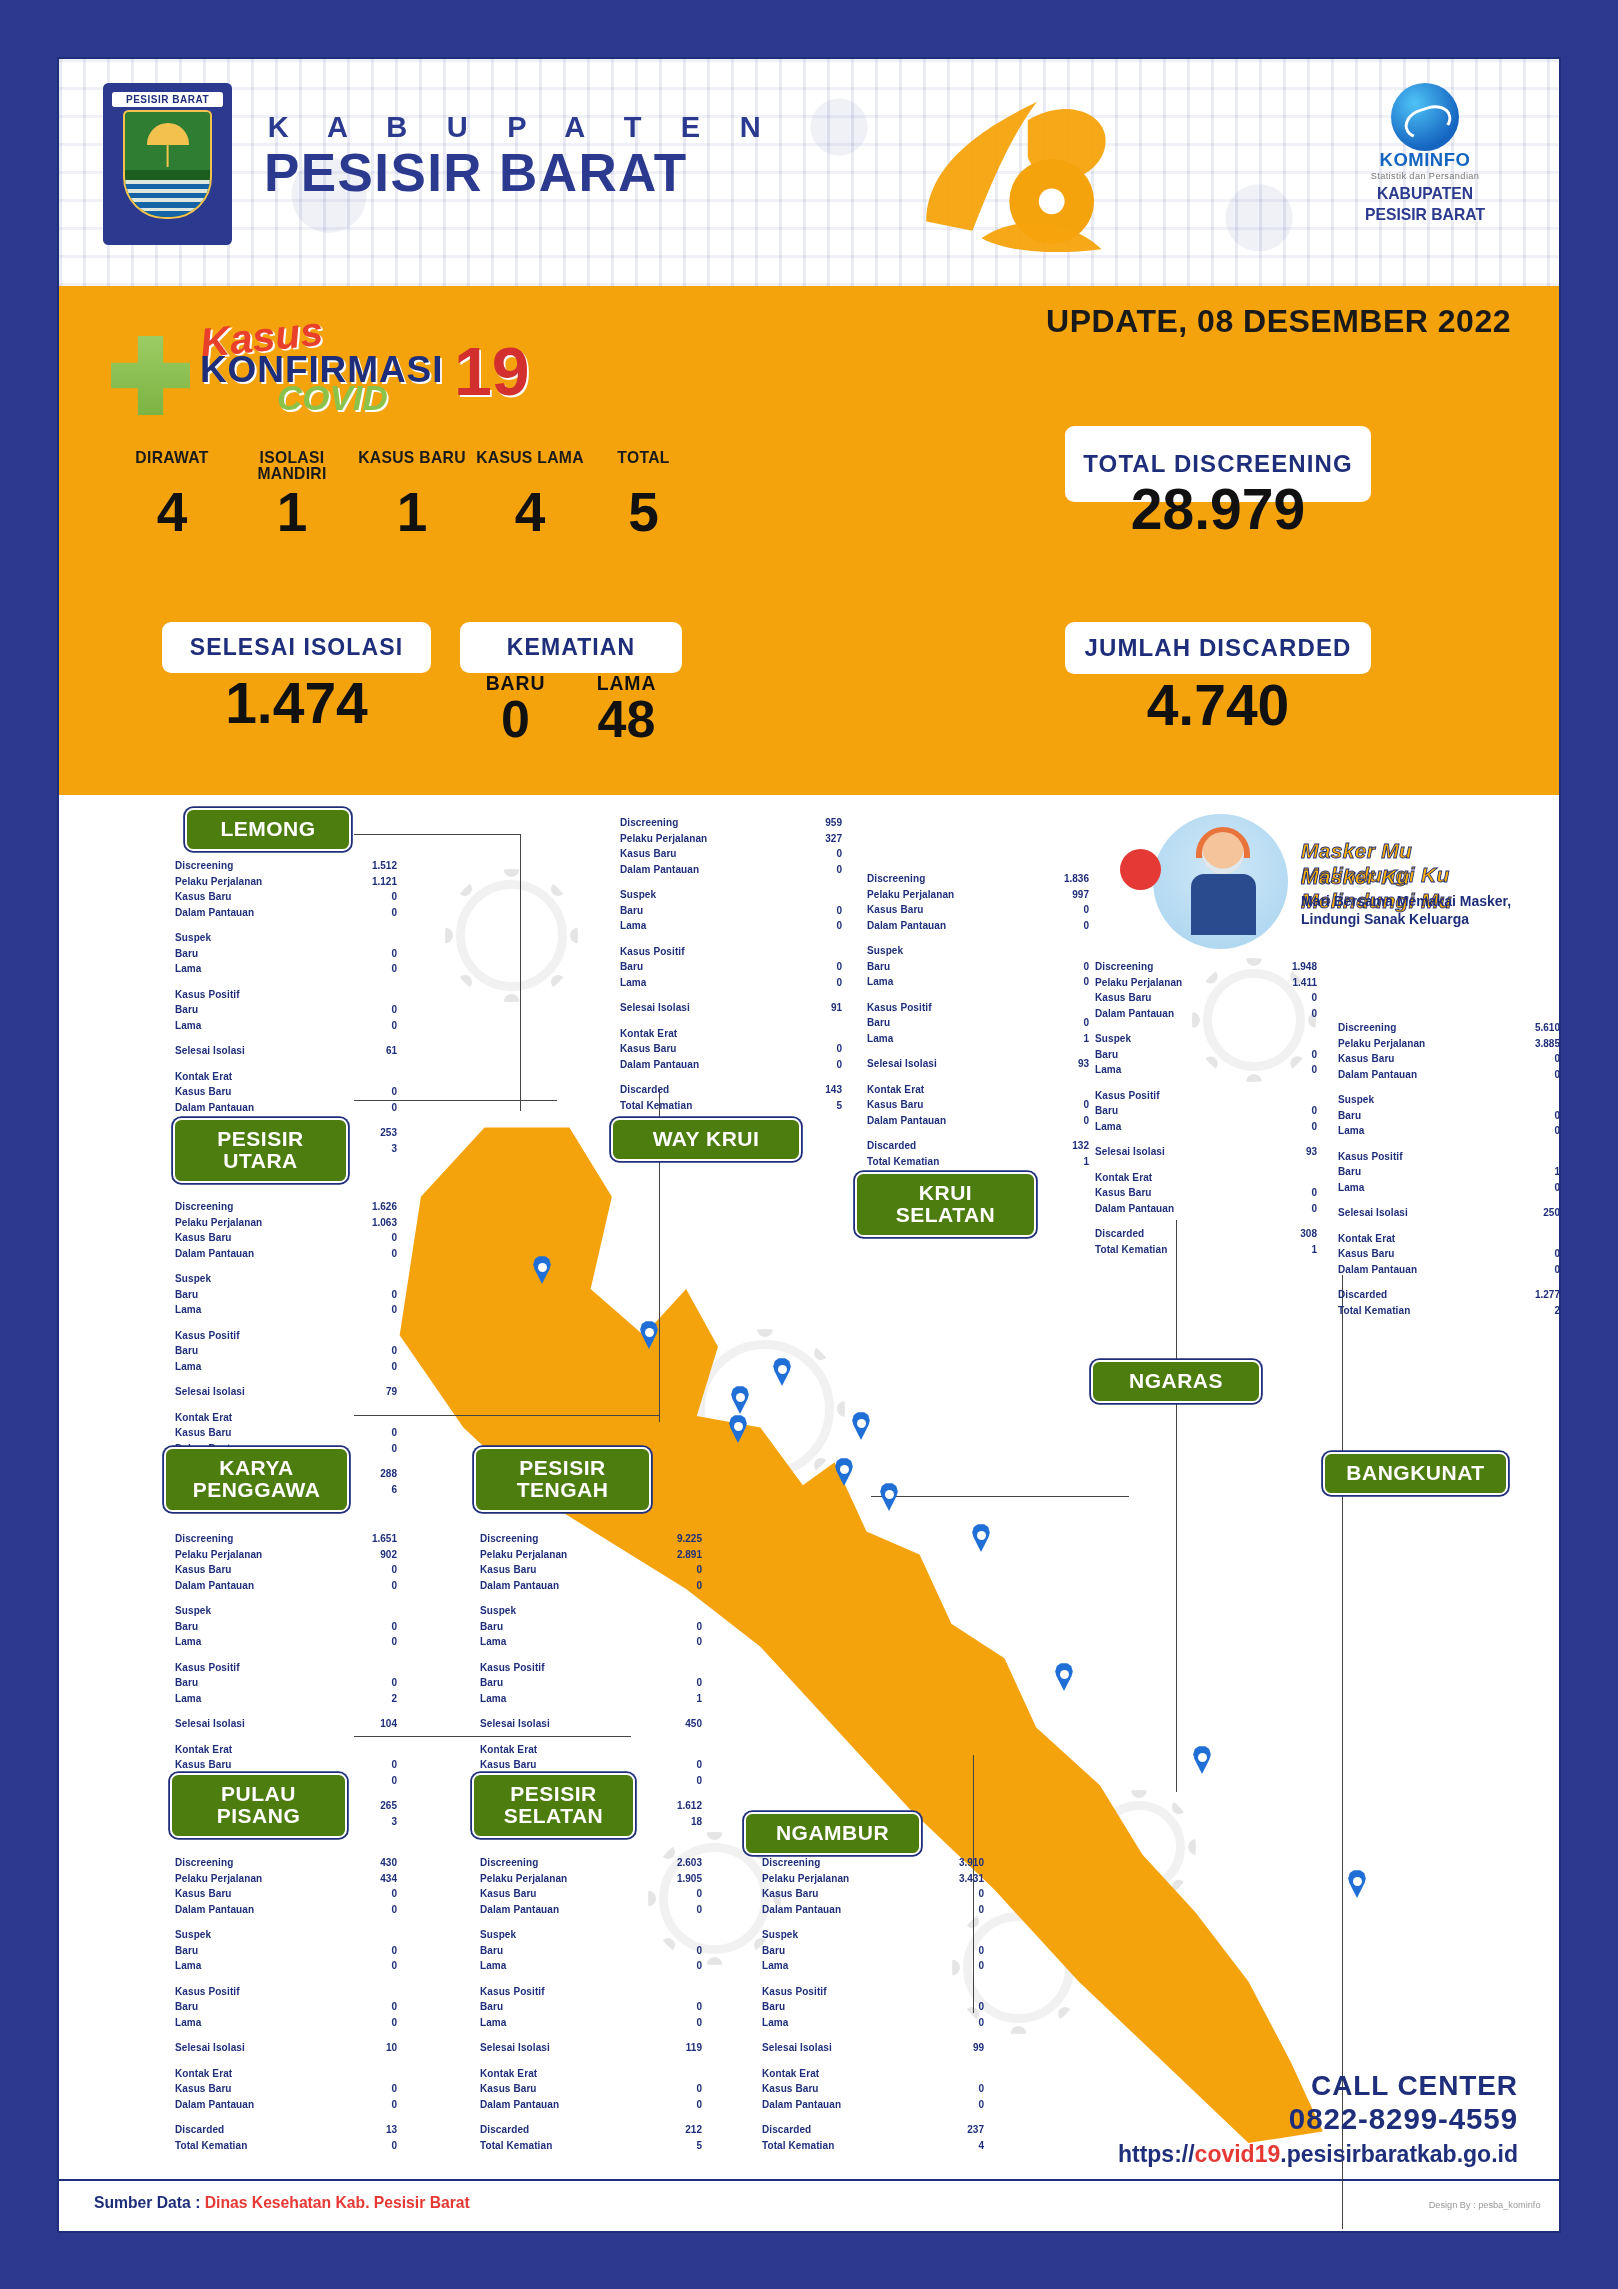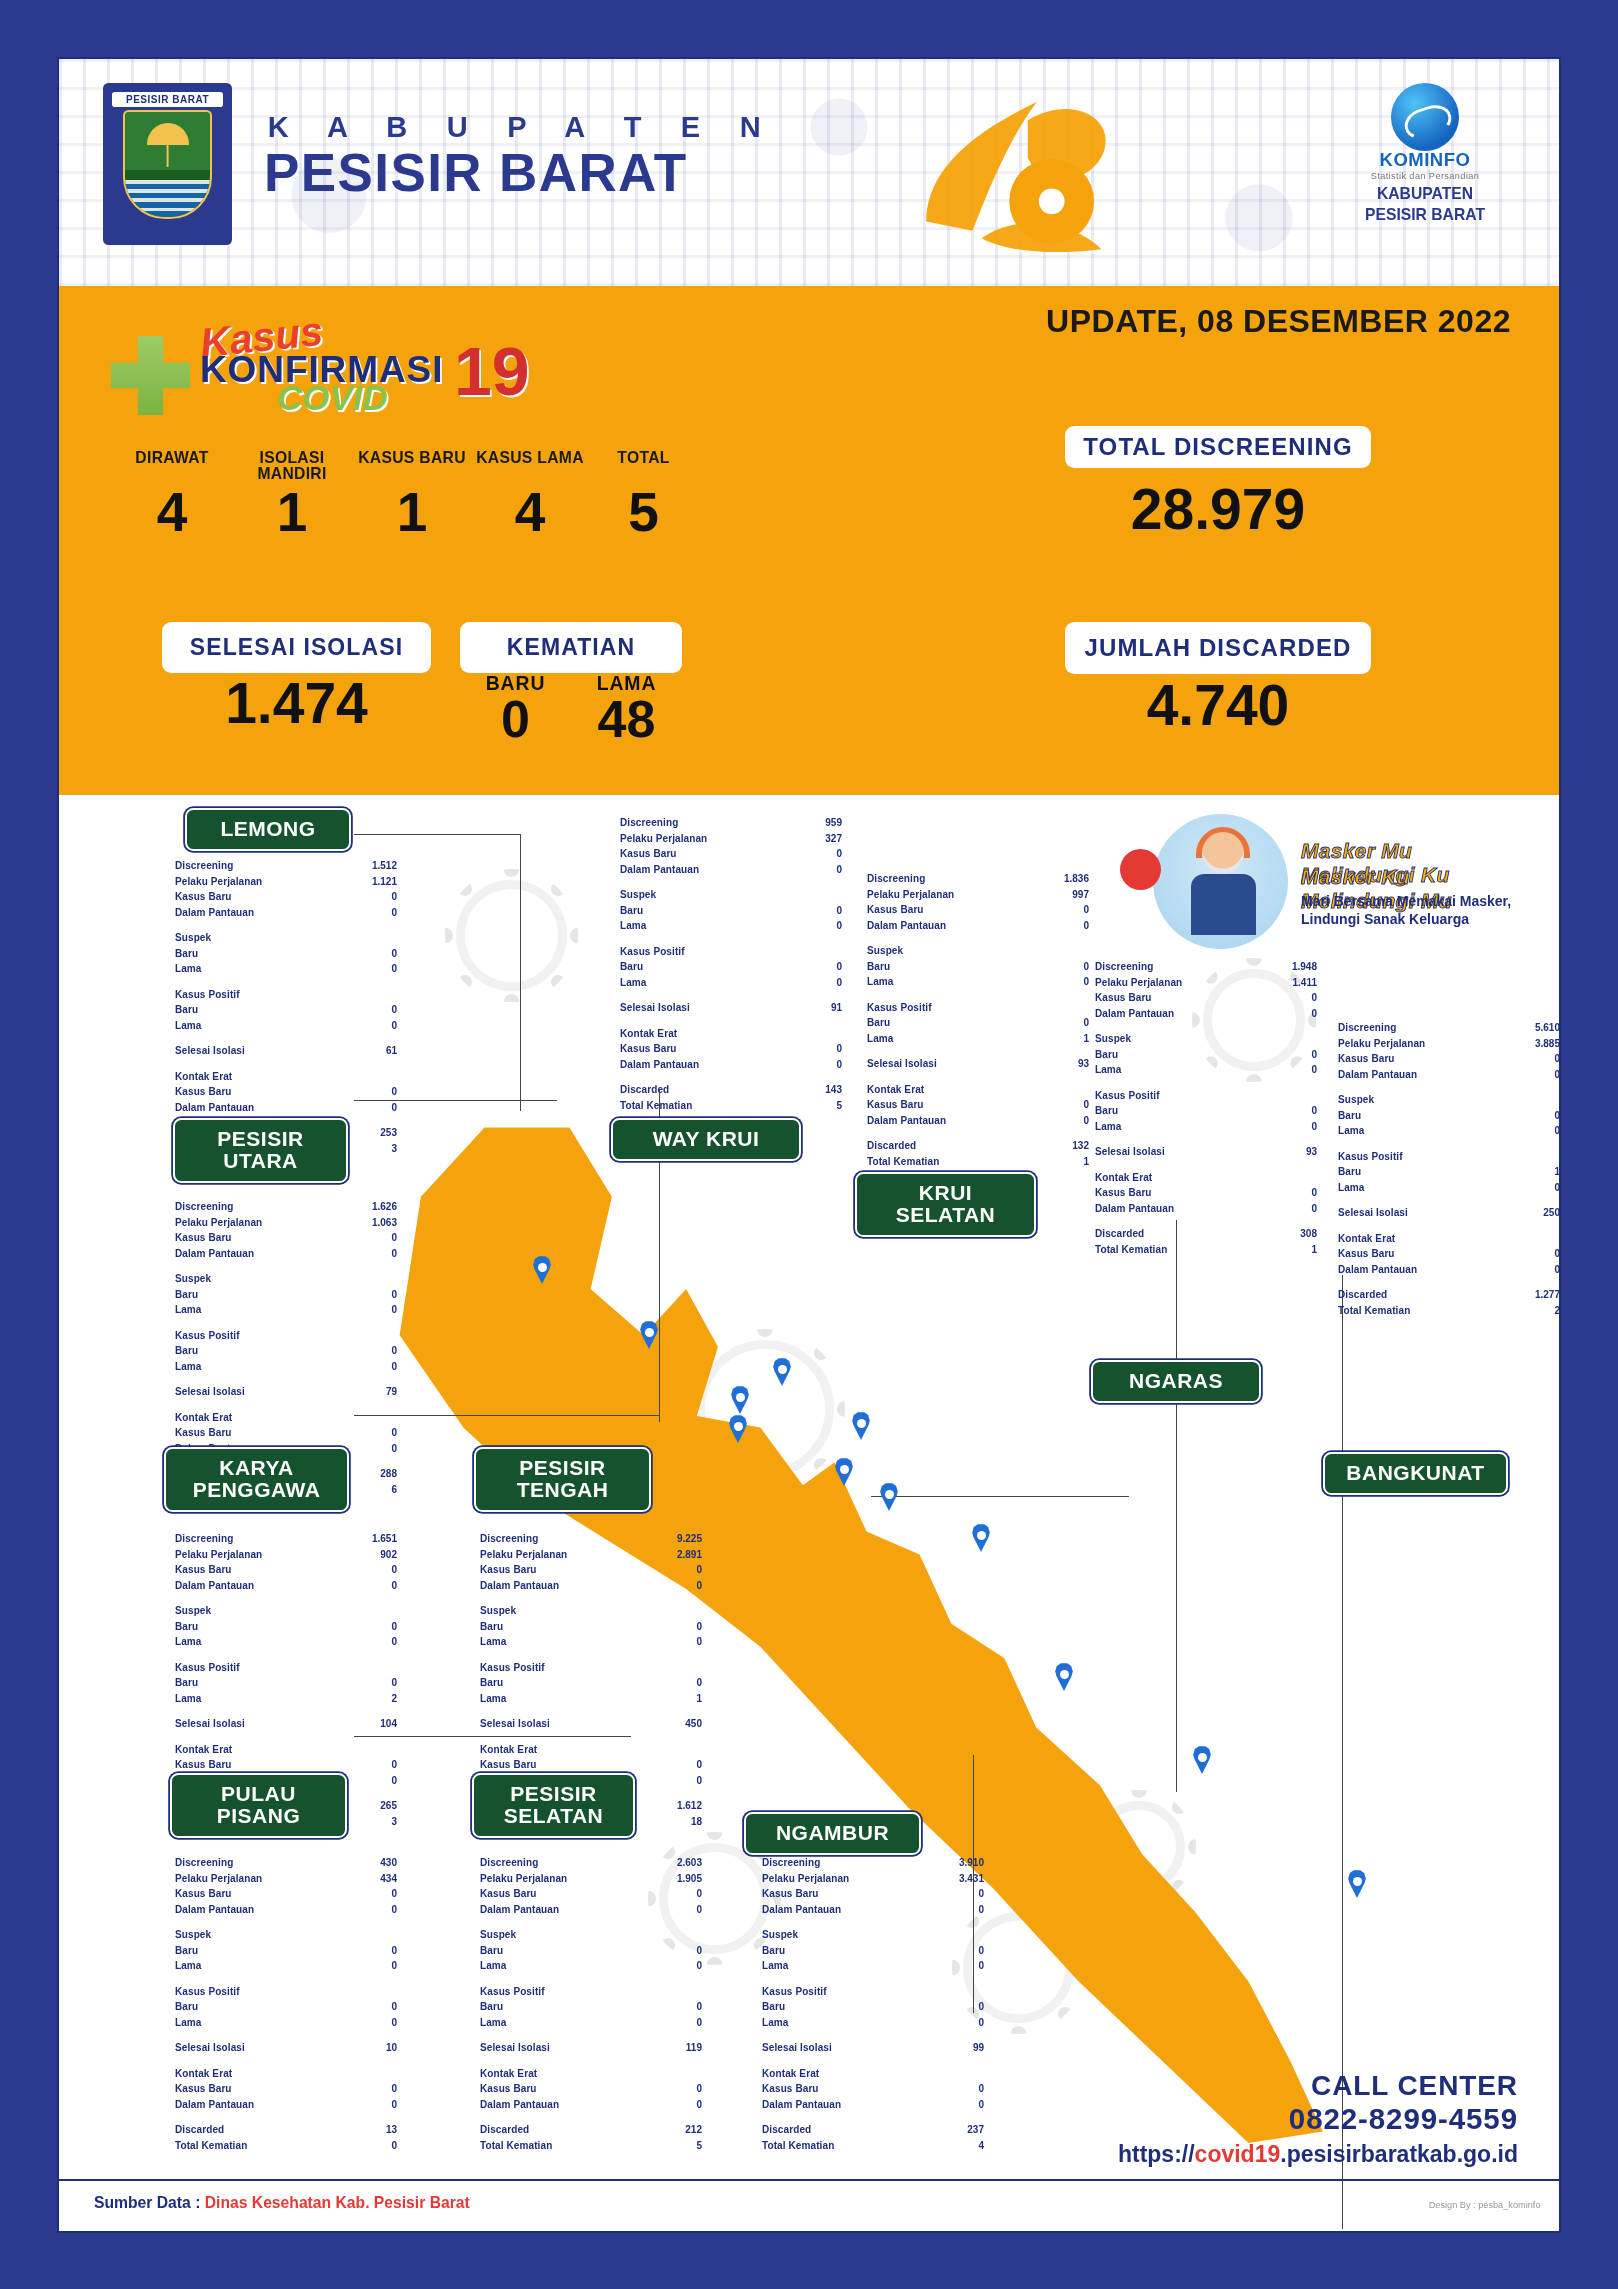--- a/index.html
+++ b/index.html
@@ -171,21 +171,21 @@
   }
   .selesai-pill { position: absolute; left: 103px; top: 336px; width: 269px; padding: 12px 0; font-size: 23px; }
   .selesai-val { position: absolute; left: 103px; top: 384px; width: 269px; text-align: center; font-size: 57px; font-weight: bold; color: #111; }
   .kematian-pill { position: absolute; left: 401px; top: 336px; width: 222px; padding: 12px 0; font-size: 23px; }
   .kematian-grid {
     position: absolute; left: 401px; top: 386px; width: 222px;
     display: flex; justify-content: space-around; text-align: center;
   }
   .kematian-grid .sub { font-size: 19.4px; font-weight: bold; color: #111; letter-spacing: 0.9px; }
   .kematian-grid .num { font-size: 52px; font-weight: bold; color: #111; line-height: .95; }
-  .discreening-pill { position: absolute; left: 1006px; top: 140px; width: 306px; padding: 7px 0; font-size: 24px; }
+  .discreening-pill { position: absolute; left: 1006px; top: 140px; width: 306px; padding: 24px 0; font-size: 24px; }
   .discreening-val { position: absolute; left: 1006px; top: 190px; width: 306px; text-align: center; font-size: 57px; font-weight: bold; color: #111; }
   .discarded-pill { position: absolute; left: 1006px; top: 336px; width: 306px; padding: 12px 0; font-size: 24px; }
   .discarded-val { position: absolute; left: 1006px; top: 386px; width: 306px; text-align: center; font-size: 57px; font-weight: bold; color: #111; }
   
   .mapsec {
     position: relative;
     height: 1434px;
     background: #ffffff;
     overflow: hidden;
   }
@@ -214,21 +214,21 @@
       radial-gradient(circle at 100% 50%, rgba(0,0,0,0.05) 0 7.4px, transparent 8.3px),
       radial-gradient(circle at 50% 100%, rgba(0,0,0,0.05) 0 7.4px, transparent 8.3px),
       radial-gradient(circle at 0% 50%, rgba(0,0,0,0.05) 0 7.4px, transparent 8.3px),
       radial-gradient(circle at 15% 15%, rgba(0,0,0,0.05) 0 6.5px, transparent 7.4px),
       radial-gradient(circle at 85% 15%, rgba(0,0,0,0.05) 0 6.5px, transparent 7.4px),
       radial-gradient(circle at 15% 85%, rgba(0,0,0,0.05) 0 6.5px, transparent 7.4px),
       radial-gradient(circle at 85% 85%, rgba(0,0,0,0.05) 0 6.5px, transparent 7.4px);
   }
   .label-box {
     position: absolute;
-    background: #14532d;
+    background: #4d7c0f;
     color: #ffffff;
     border: 2.8px solid #ffffff;
     box-shadow: 0 0 0 1.8px #1f2e7a;
     border-radius: 8.3px;
     font-weight: bold;
     text-align: center;
     padding: 8.3px 14.8px;
     font-size: 21px;
     line-height: 1.05;
     letter-spacing: 0.5px;

